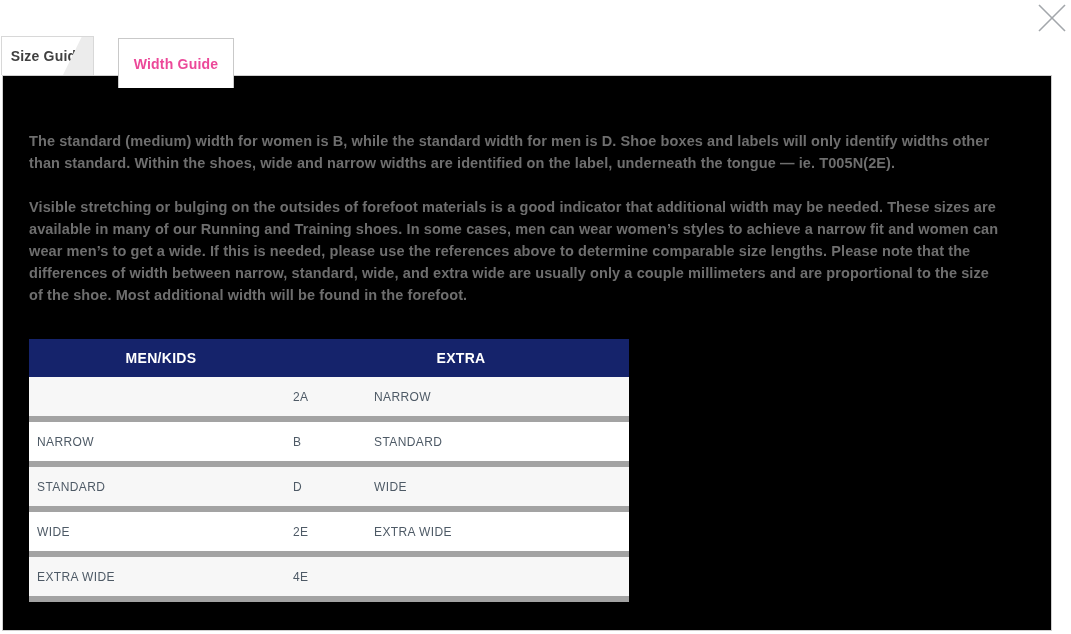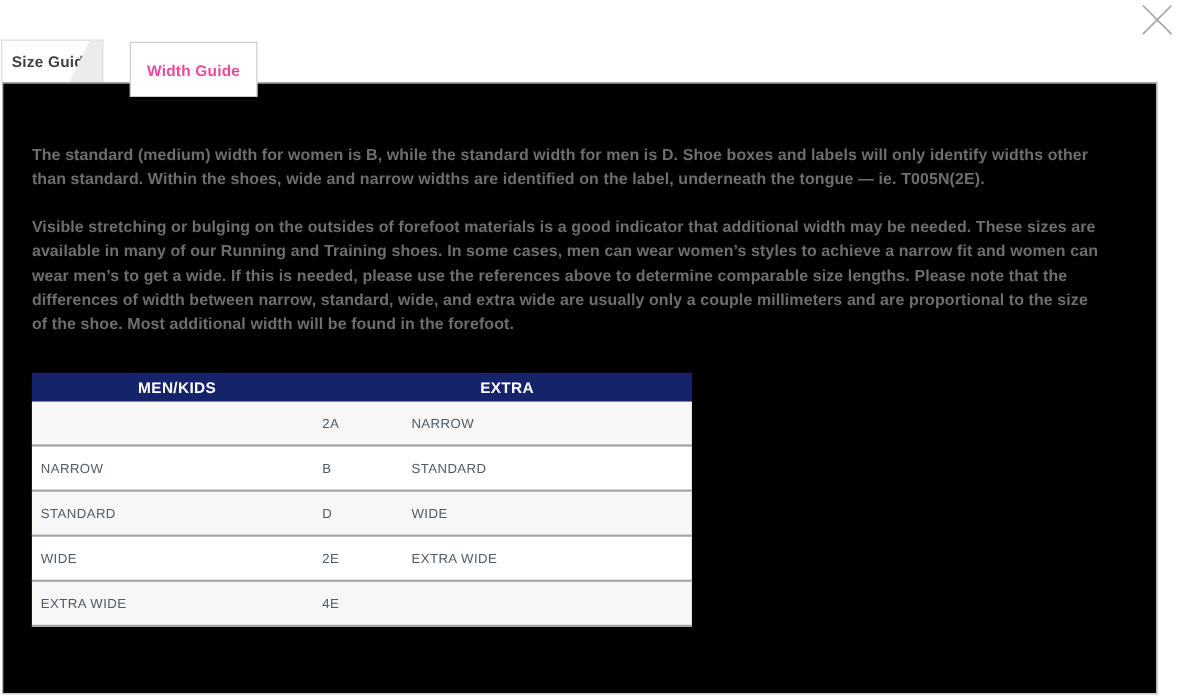--- a/index.html
+++ b/index.html
@@ -93,39 +93,39 @@
   }
   .para-gap { margin-top: 22px; }
   .q-heading { margin: 0; }
 
   
   .wtable {
     margin-top: 33px;
     width: 600px;
   }
   .wtable-header {
-    height: 26px;
+    height: 38px;
     background: #15236b;
     display: flex;
     align-items: center;
   }
   .th {
     color: #ffffff;
     font-size: 14px;
     font-weight: bold;
     text-align: center;
     letter-spacing: 0.3px;
   }
   .th-left  { width: 44%; }
   .th-right { width: 56%; }
 
   .trow {
     display: flex;
     height: 39px;
-    border-bottom: 2px solid #a3a3a3;
+    border-bottom: 6px solid #a3a3a3;
     align-items: center;
   }
   .trow:nth-of-type(odd)  { background: #f7f7f7; }
   .trow:nth-of-type(even) { background: #ffffff; }
   .td {
     color: #4e5a66;
     font-size: 12px;
     letter-spacing: 0.4px;
   }
   .td-menkids { width: 44%; padding-left: 8px; box-sizing: border-box; }

